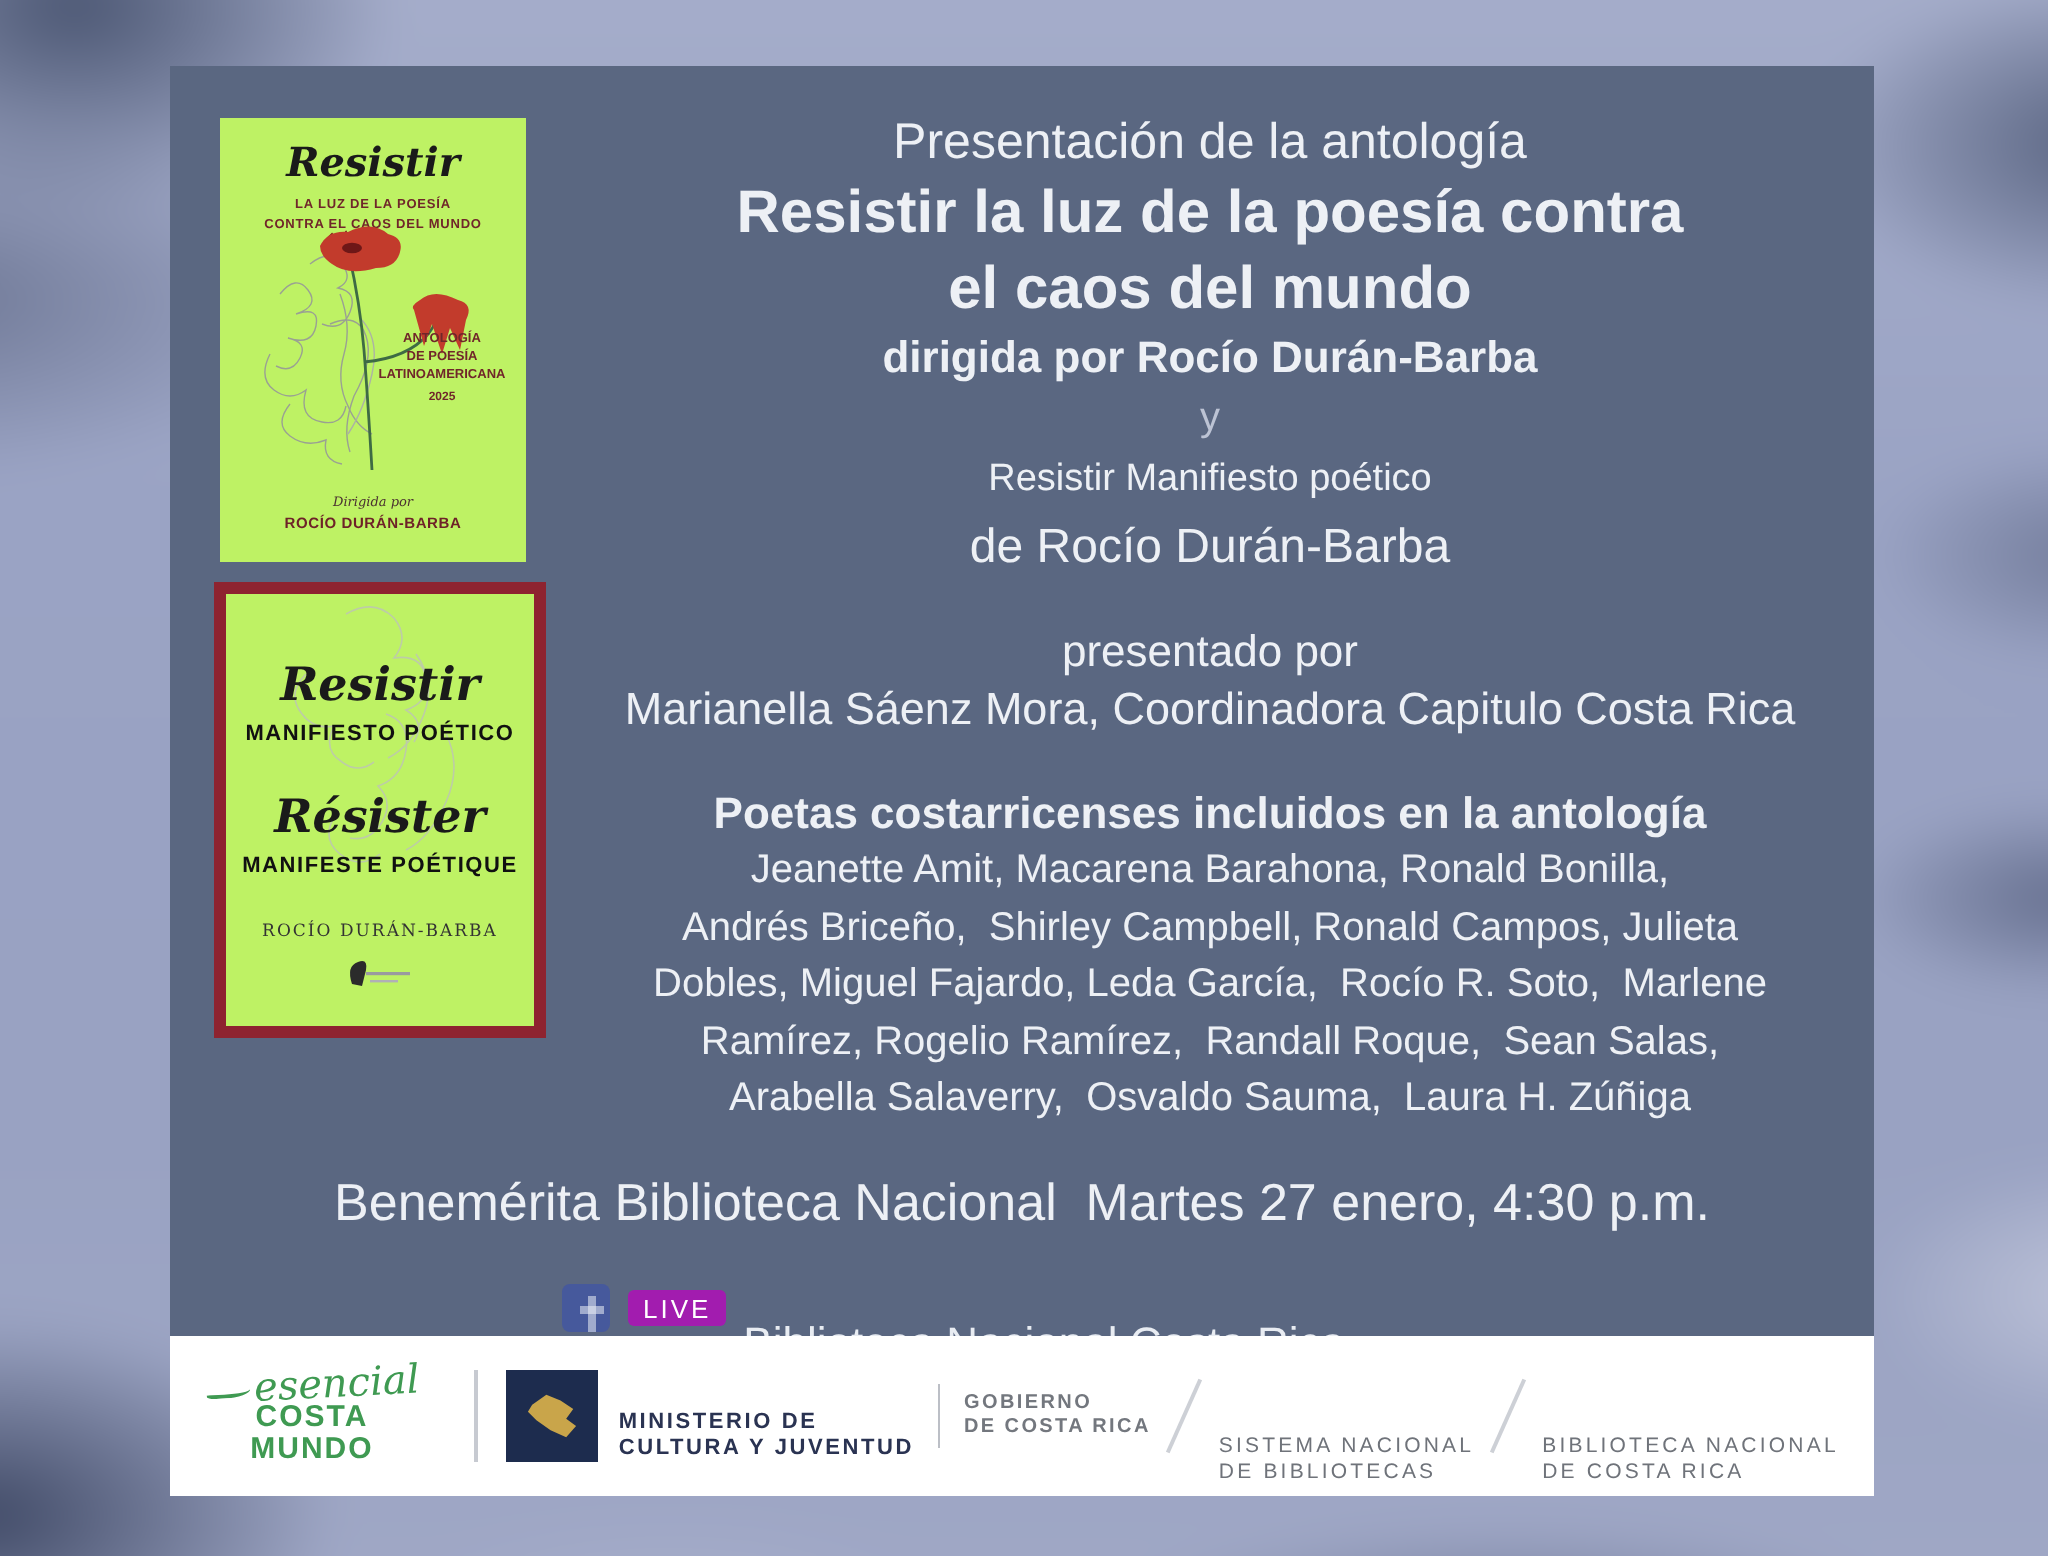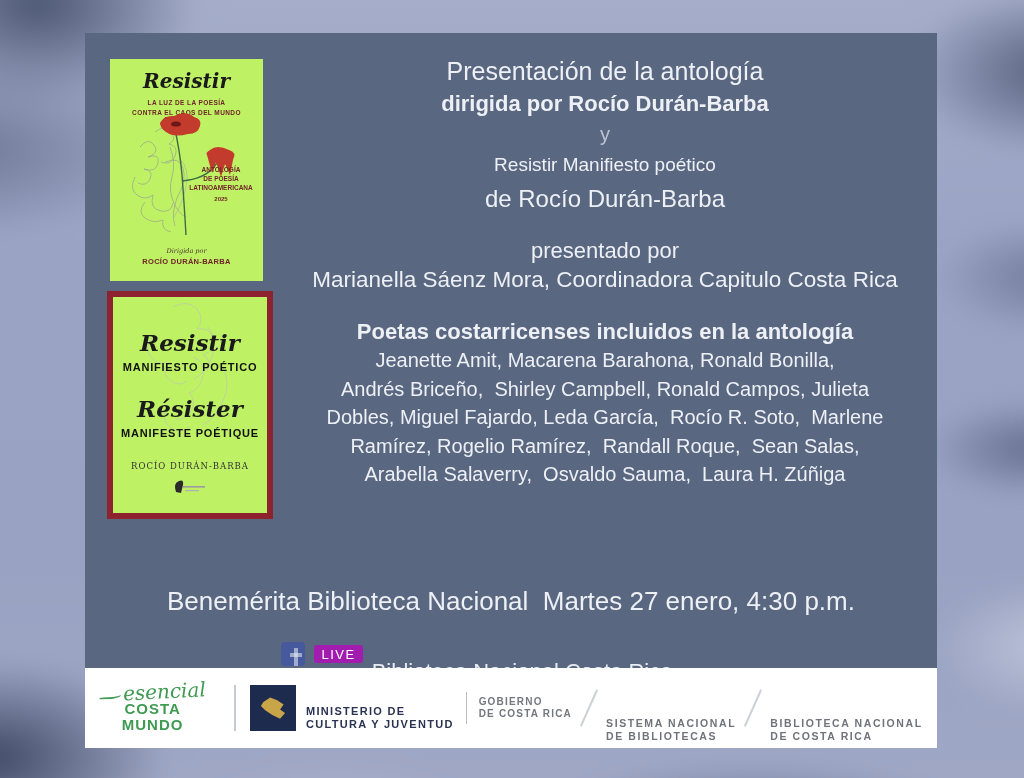--- a/index.html
+++ b/index.html
@@ -86,21 +86,21 @@
   .esencial-swoosh { display:inline-block; width:22px; height:7px; border-bottom:2px solid #3f9a52;
                      border-radius:0 0 60% 20%; margin-right:2px; vertical-align:middle; }
   .esencial-caps { font-weight:bold; font-size:15px; letter-spacing:1px; line-height:16px; }
   .vline { width:2px; height:46px; background:#c7cad1; margin:0 14px; }
   .ministry { display:flex; align-items:flex-end; gap:10px; }
   .ministry-logo { width:46px; height:46px; background:#1d2c4e; display:flex; align-items:center; justify-content:center; }
   .ministry-name { color:#2a3352; font-weight:bold; font-size:11px; letter-spacing:1.3px; line-height:13px; }
   .vline2 { width:1px; height:32px; background:#bcbfc6; margin:0 12px; }
   .gob-text { color:#73777e; font-weight:bold; font-size:10px; letter-spacing:1.2px; line-height:12px; }
   .slash { width:2px; height:40px; background:#cdd0d6; transform:rotate(24deg); margin:0 16px; }
-  .org-text { color:#6f737a; font-weight:bold; font-size:10.5px; letter-spacing:1.6px; line-height:13px;margin-top:44px; }
+  .org-text { color:#6f737a; font-weight:normal; font-size:10.5px; letter-spacing:1.6px; line-height:13px;margin-top:44px; }
 </style>
 </head>
 <body>
 
 <div class="bg"></div>
 
 <div class="poster">
   <div class="panel-main">
 
     <div class="book book1">
@@ -159,20 +159,22 @@
             <path d="M6,13 q-3,-9 3,-11 q5,-2 4,4 l-2,8z" fill="#2b2b2b"></path>
             <rect x="13" y="7" width="22" height="1.6" fill="#9a9aa0"></rect>
             <rect x="15" y="11" width="14" height="1.2" fill="#b0b0b6"></rect>
           </svg>
         </span>
       </div>
     </div>
 
     <div class="content">
       <p class="intro">Presentación de la antología</p>
+      <p class="title-main">Resistir la luz de la poesía contra</p>
+      <p class="title-main2">el caos del mundo</p>
       <p class="directed">dirigida por Rocío Durán-Barba</p>
       <p class="connector">y</p>
       <p class="title-sec">Resistir Manifiesto poético</p>
       <p class="author-sec">de Rocío Durán-Barba</p>
 
       <p class="pres-label">presentado por</p>
       <p class="pres-name prewrap">Marianella Sáenz Mora, Coordinadora Capitulo Costa Rica</p>
 
       <p class="poets-head">Poetas costarricenses incluidos en la antología</p>
       <p class="poet-line prewrap">Jeanette Amit, Macarena Barahona, Ronald Bonilla,</p>

